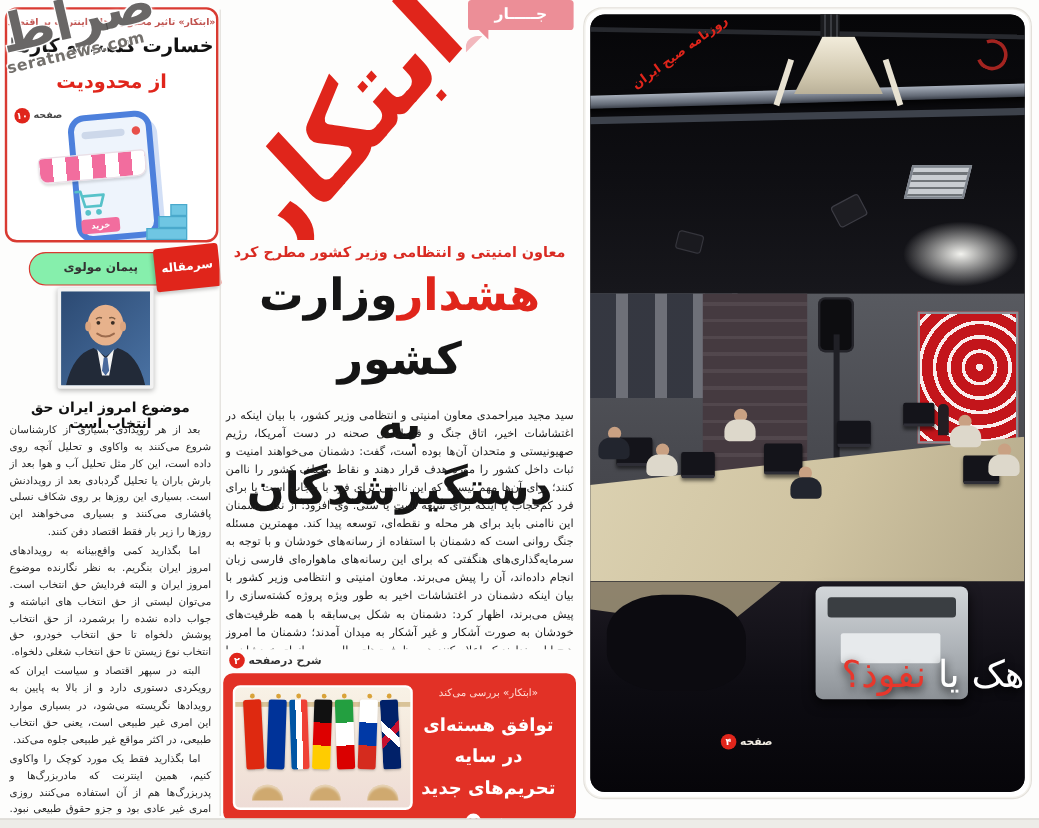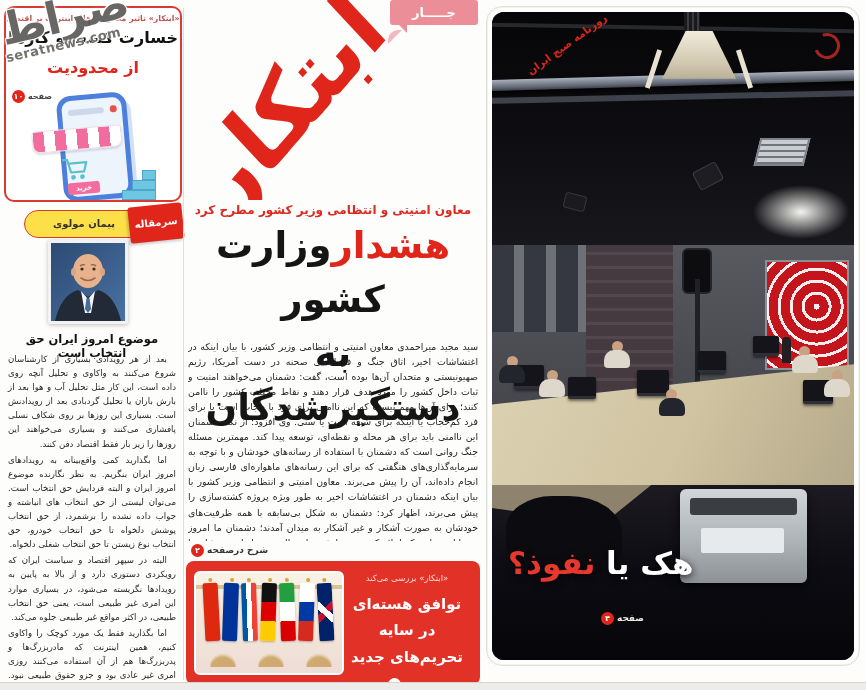--- a/index.html
+++ b/index.html
@@ -67,22 +67,22 @@
   .desk-sliver { position:absolute; left:0; top:0; width:44%; height:22%; background:#a2967a;
                  clip-path:polygon(0 0,100% 0,70% 100%,0 60%); opacity:.85; }
   .printer { position:absolute; left:52%; top:2%; width:35%; height:54%;
              background:linear-gradient(180deg,#d2d6d9 0%,#aeb3b8 55%,#8d9297 100%); border-radius:6px; box-shadow:0 4px 10px rgba(0,0,0,.7); }
   .printer-top { position:absolute; left:8%; top:10%; width:84%; height:18%; background:#3a3e42; border-radius:3px; }
   .printer-tray { position:absolute; left:16%; top:42%; width:66%; height:26%; background:#e7eaec; border-radius:2px; }
   .jacket { position:absolute; left:4%; top:6%; width:32%; height:46%; background:#0c0b10; border-radius:40% 46% 36% 40%; }
 
   .ph-caption { position:absolute; left:0; top:79.3%; width:100%; text-align:center;
                 font-size:10px; color:#efe9df; text-shadow:0 1px 3px #000; }
-  .ph-headline { position:absolute; left:0; top:82.3%; width:100%; text-align:left;
-                 font-size:31px; font-weight:700; color:#fff; text-shadow:0 2px 8px rgba(0,0,0,.85); letter-spacing:-1px;padding-left:16px; }
+  .ph-headline { position:absolute; left:0; top:82.3%; width:100%; text-align:right;
+                 font-size:31px; font-weight:400; color:#fff; text-shadow:0 2px 8px rgba(0,0,0,.85); letter-spacing:-1px;padding-left:16px; }
   .ph-headline .red { color:#e8372c; }
   .ph-pagerow { position:absolute; right:58%; top:92.6%; font-size:9px; color:#f2ede4; font-weight:bold; }
 
   
   .masthead-zone { position:absolute; left:186px; top:0; width:294px; height:200px; overflow:visible; }
   .calli-clip { position:absolute; right:88px; top:0; width:206px; height:200px; overflow:hidden; }
   .calli-word { position:absolute; left:50%; top:52%; transform:translate(-50%,-50%) rotate(-49deg) skewX(-6deg);
                 font-size:92px; font-weight:bold; color:#e0251b; line-height:1; white-space:nowrap; }
   .masthead-sub { position:absolute; right:252px; top:38px; transform:rotate(-36deg);
                   font-size:10.5px; font-weight:bold; color:#e0251b; white-space:nowrap; }
@@ -156,21 +156,21 @@
   .s3 { position:absolute; right:0; bottom:20px; width:14px; height:10px; }
 
   .serat-mark { position:absolute; left:0; top:-4px; transform:rotate(-13deg); z-index:5; pointer-events:none; }
   .serat-name { font-size:44px; font-weight:800; color:rgba(72,70,68,.82);
                 text-shadow:0 0 2px #fff,0 0 4px #fff,1px 1px 0 #fff,-1px -1px 0 #fff; line-height:.9; }
   .serat-url { font-size:13px; font-weight:800; color:rgba(100,96,92,.9); letter-spacing:.5px;
                text-shadow:0 0 2px #fff,1px 1px 0 #fff,-1px -1px 0 #fff; margin-right:14px; }
 
   .editorial { position:absolute; left:6px; top:210px; width:172px; }
   .author-pill { position:relative; width:152px; height:28px; margin:0 2px 12px auto;
-                 border:1.5px solid #d93a31; border-radius:16px; background:#fde047; }
+                 border:1.5px solid #d93a31; border-radius:16px; background:#86efac; }
   .author-name { position:absolute; left:14px; top:0; width:90px; text-align:center; line-height:26px;
                  font-size:10px; font-weight:bold; color:#333; }
   .ribbon { position:absolute; right:-8px; top:-6px; width:54px; height:36px; background:#e0251b;
             transform:rotate(-6deg); border-radius:3px; color:#fff; font-size:10px; font-weight:bold;
             text-align:center; line-height:36px; box-shadow:-2px 2px 3px rgba(0,0,0,.2); }
   .portrait { position:absolute; left:42px; top:30px; width:80px; height:84px; background:#35597f;
               border:3px solid #f2f2f2; box-shadow:0 1px 4px rgba(0,0,0,.25); border-radius:2px; overflow:hidden; }
   .edit-title { position:absolute; left:0; top:122px; width:100%; text-align:center;
                 font-size:11.5px; font-weight:800; color:#111; }
   .edit-body { position:absolute; left:2px; top:142px; width:168px; }

